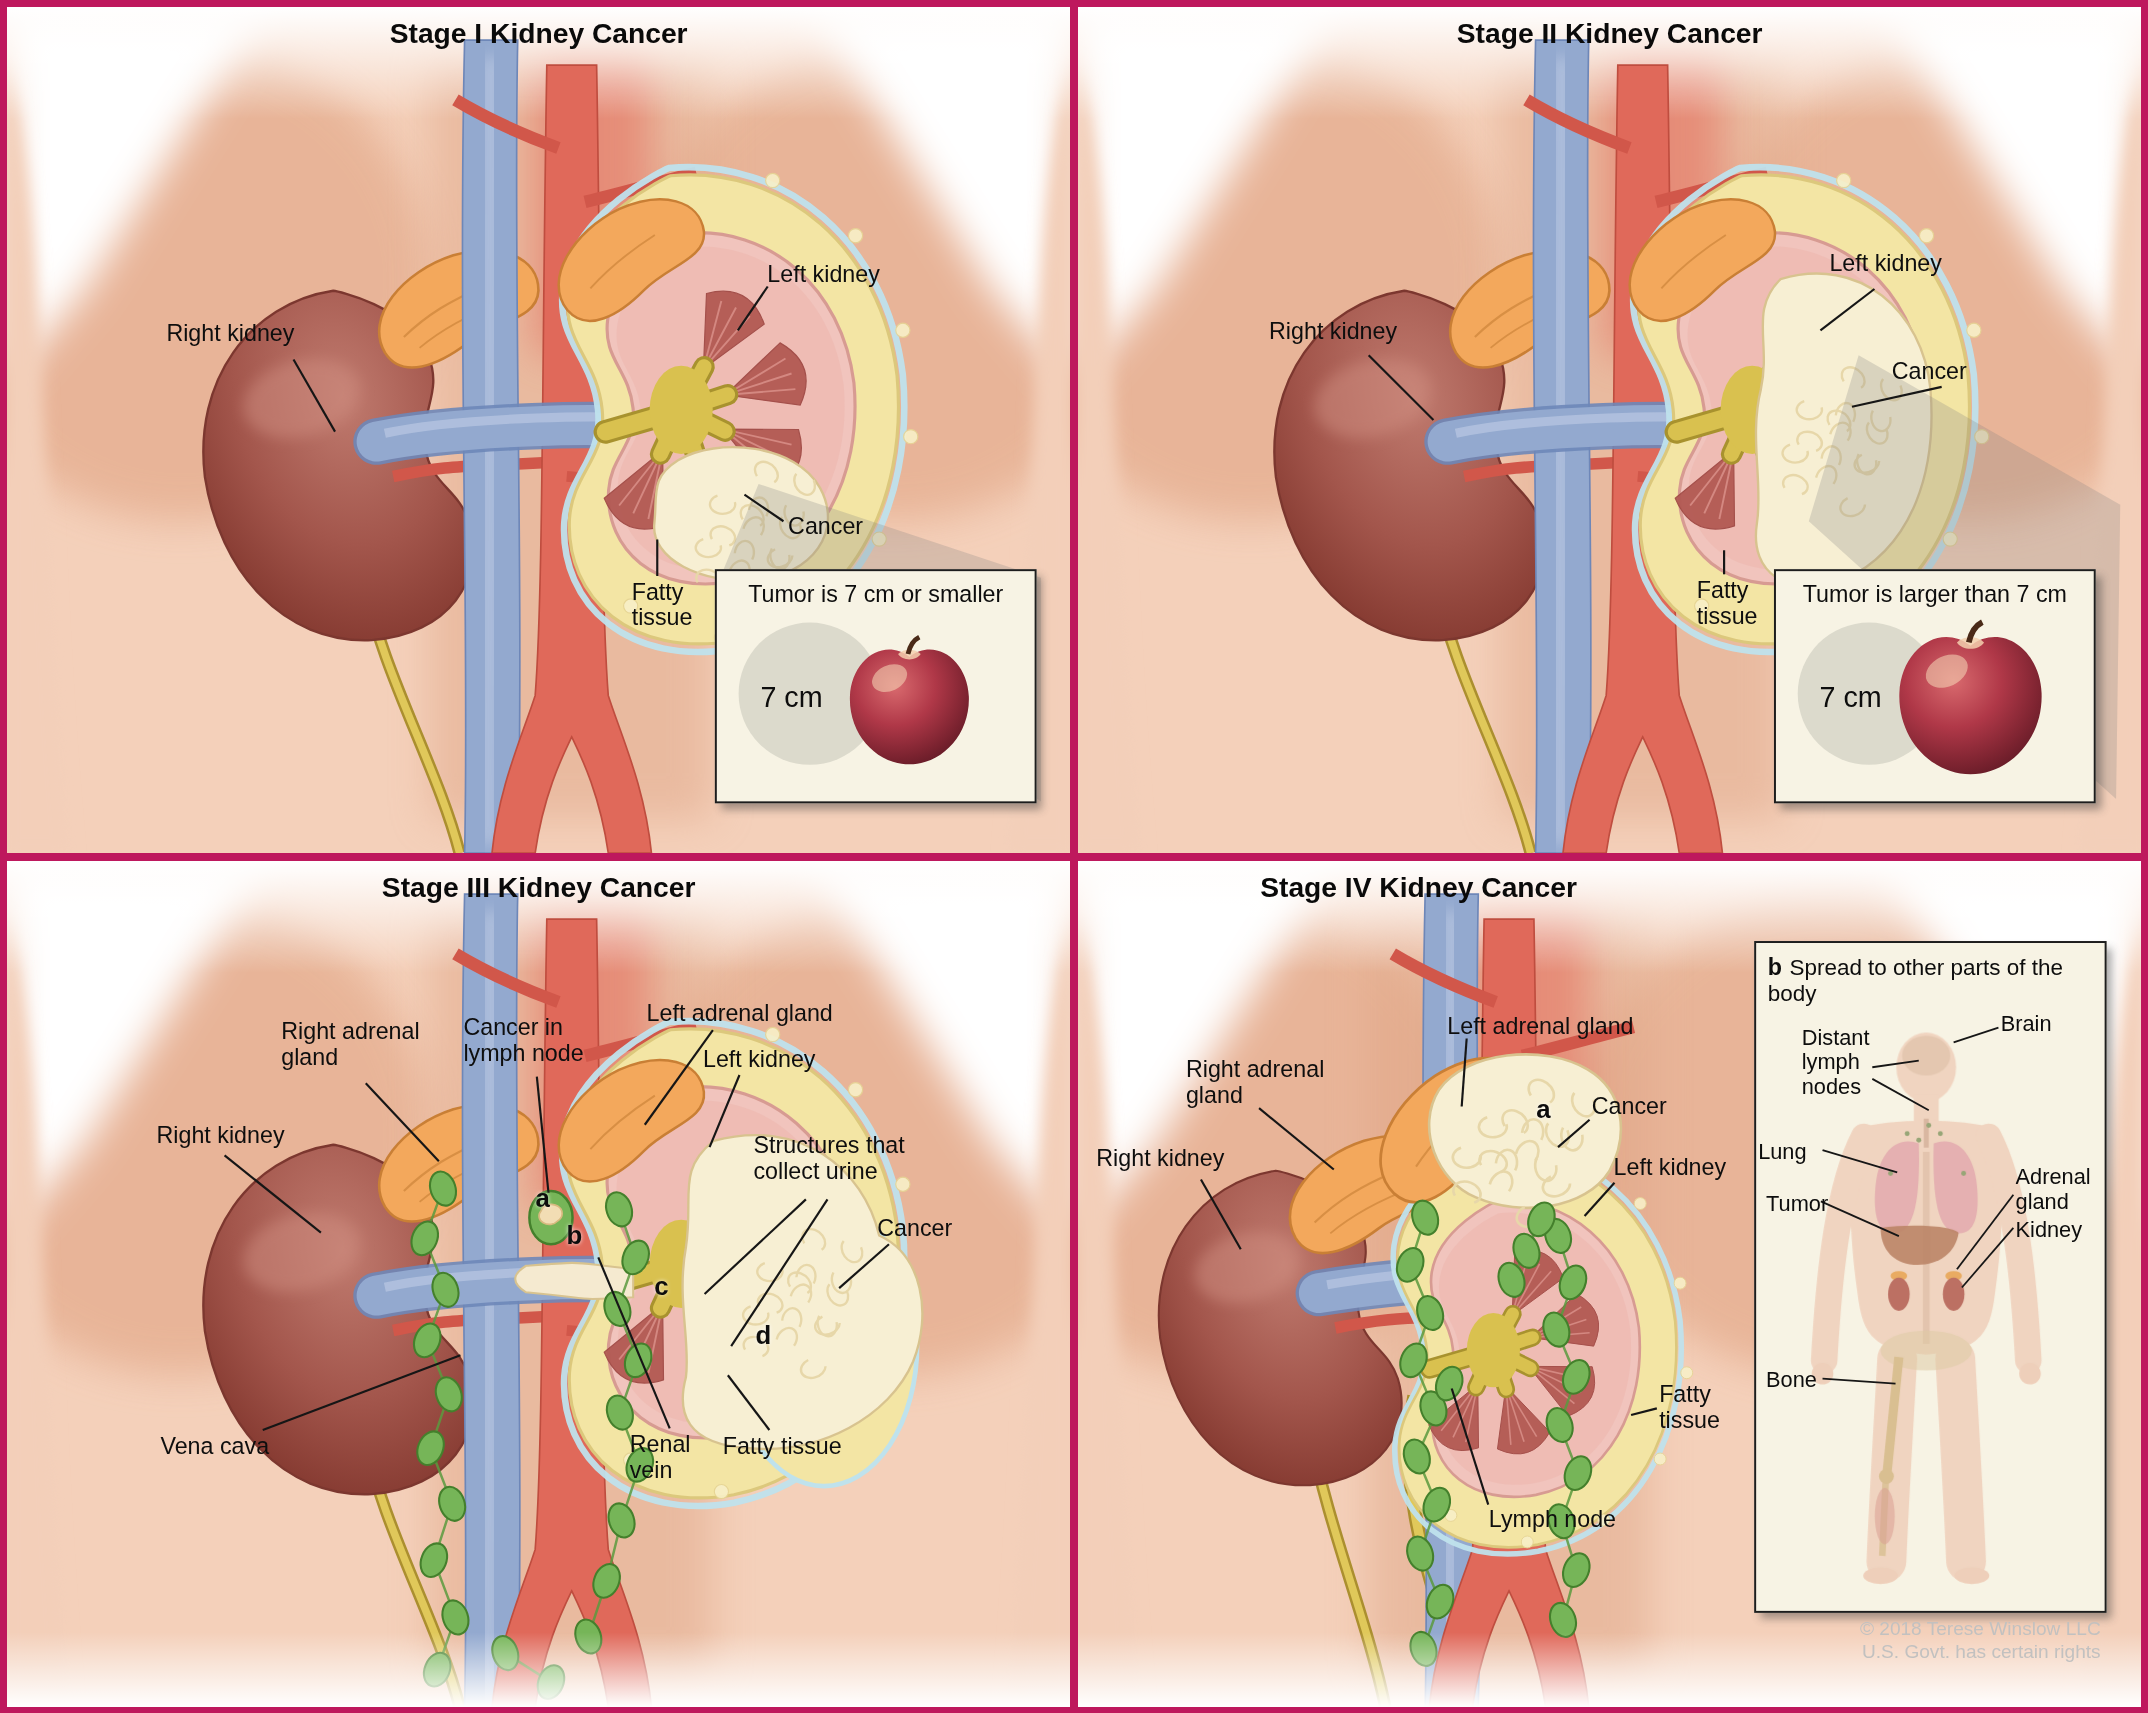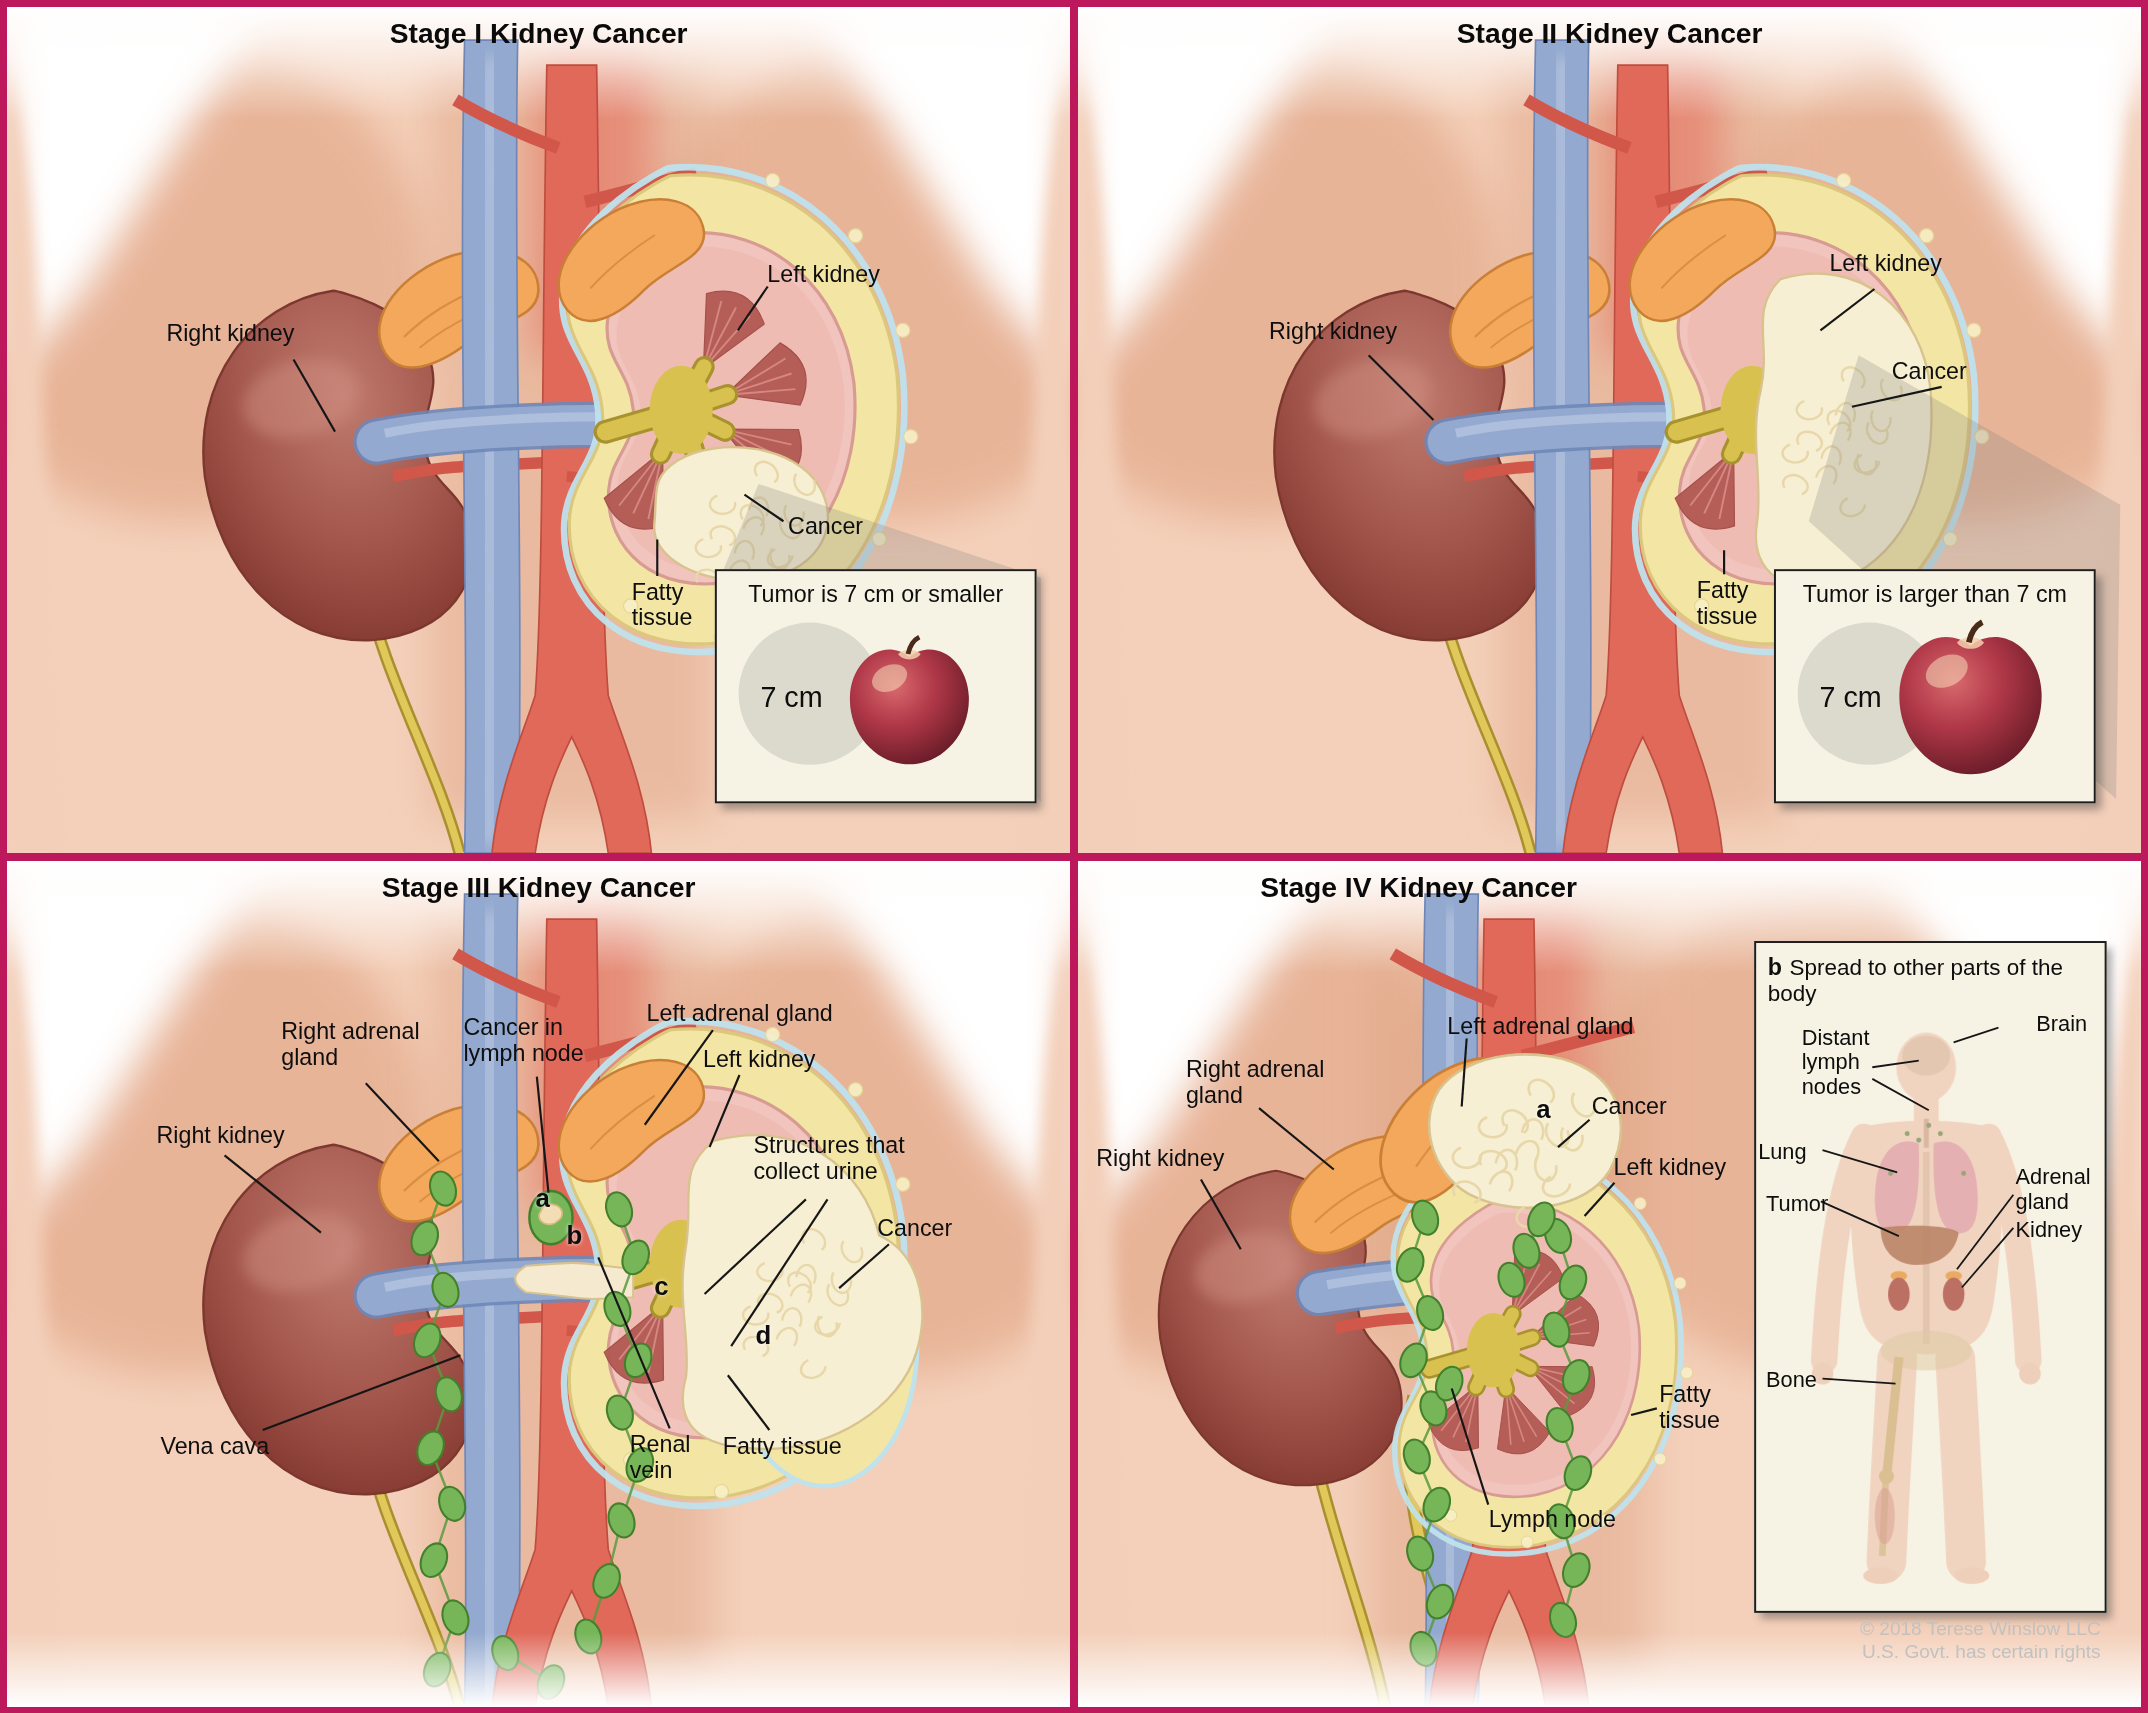--- a/index.html
+++ b/index.html
@@ -769,21 +769,21 @@
             <line x1="292" y1="10" x2="238" y2="28"></line>
             <line x1="140" y1="58" x2="196" y2="50"></line>
             <line x1="140" y1="72" x2="208" y2="110"></line>
             <line x1="80" y1="158" x2="170" y2="185"></line>
             <line x1="78" y1="220" x2="172" y2="262"></line>
             <line x1="310" y1="212" x2="242" y2="302"></line>
             <line x1="310" y1="252" x2="248" y2="324"></line>
             <line x1="80" y1="434" x2="168" y2="440"></line>
           </g>
         </svg>
-        <div class="i4-lbl" style="left:247px;top:70px;width:67px;margin-left:36px;">Brain</div>
+        <div class="i4-lbl" style="left:247px;top:70px;width:67px;">Brain</div>
         <div class="i4-lbl" style="left:46px;top:84px;width:92px;">Distant lymph nodes</div>
         <div class="i4-lbl" style="left:2px;top:200px;width:59px;">Lung</div>
         <div class="i4-lbl" style="left:10px;top:252px;width:59px;">Tumor</div>
         <div class="i4-lbl" style="left:262px;top:225px;width:88px;">Adrenal gland</div>
         <div class="i4-lbl" style="left:262px;top:279px;width:84px;">Kidney</div>
         <div class="i4-lbl" style="left:10px;top:430px;width:59px;">Bone</div>
       </div>
 
       <div class="credit">
         <div>© 2018 Terese Winslow LLC</div>

